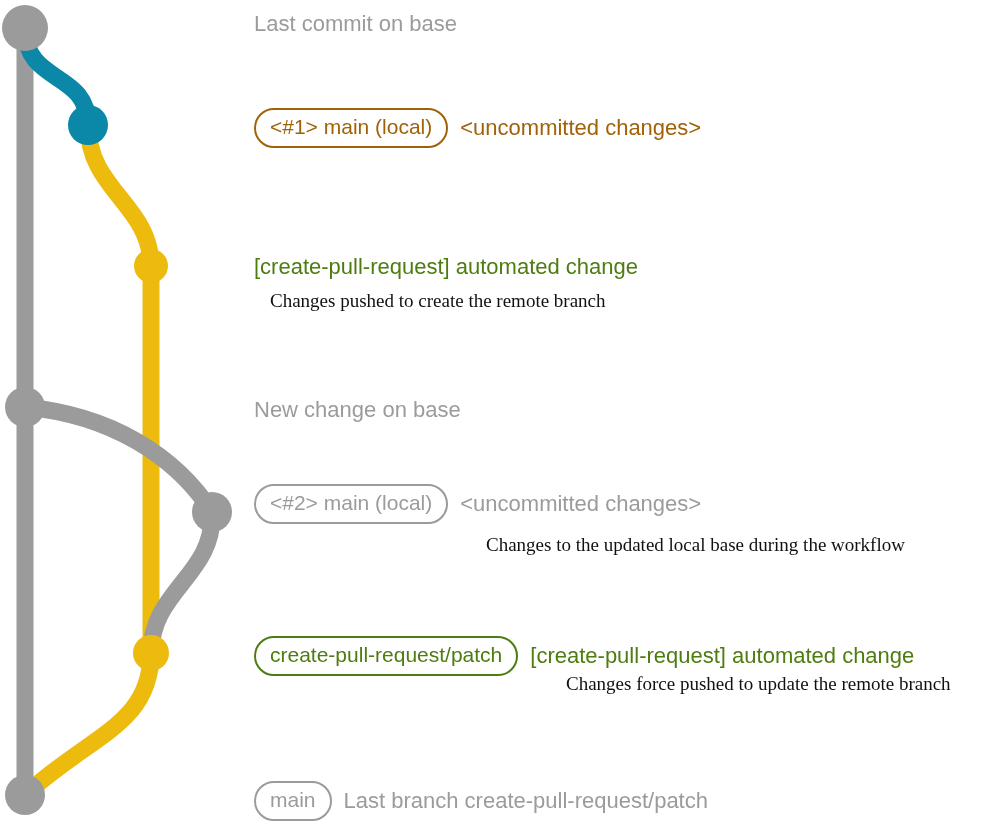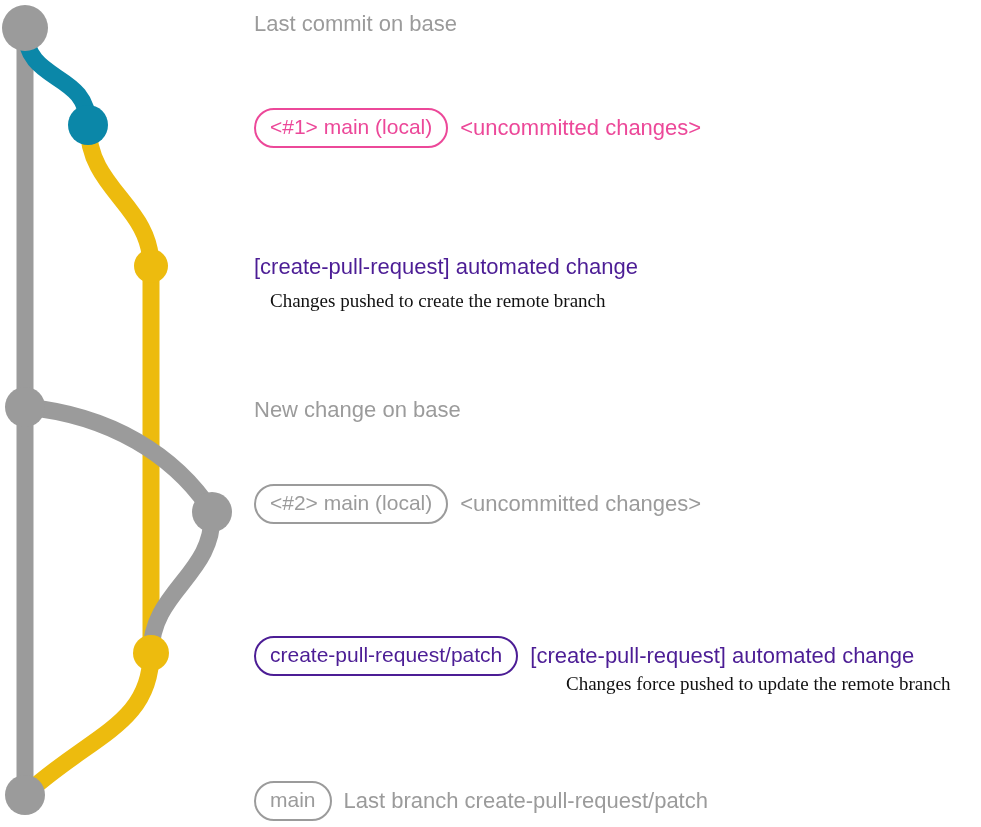--- a/index.html
+++ b/index.html
@@ -36,22 +36,22 @@
   .headline.nopill{margin-left:0;}
   .subtext{
     position:absolute;
     font-family:"Liberation Serif", serif;
     font-size:19px;
     line-height:24px;
     color:#111111;
     white-space:nowrap;
   }
   .c-gray{color:#9b9b9b;}
-  .c-teal{color:#ec4899;text-align:center;}
-  .c-yellow{color:#4c1d95;}
+  .c-teal{color:#a16207;text-align:center;}
+  .c-yellow{color:#4d7c0f;}
 </style>
 </head>
 <body>
 
 <div id="stage">
 
   <svg id="graph" viewBox="0 0 981 827" xmlns="http://www.w3.org/2000/svg">
 
     <path d="M25,28 L25,795" fill="none" stroke="#9b9b9b" stroke-width="17" stroke-linecap="round"></path>
 
@@ -91,20 +91,21 @@
   <div class="subtext" style="left:270px;top:289px;">Changes pushed to create the remote branch</div>
 
   <div class="row" style="left:254px;top:396px;">
     <span class="headline nopill c-gray">New change on base</span>
   </div>
 
   <div class="row" style="left:254px;top:484px;">
     <span class="pill gray c-gray">&lt;#2&gt; main (local)</span>
     <span class="headline c-gray">&lt;uncommitted changes&gt;</span>
   </div>
+  <div class="subtext" style="left:486px;top:533px;">Changes to the updated local base during the workflow</div>
 
   <div class="row" style="left:254px;top:636px;text-align:right;">
     <span class="pill c-yellow">create-pull-request/patch</span>
     <span class="headline c-yellow">[create-pull-request] automated change</span>
   </div>
   <div class="subtext" style="left:566px;top:672px;">Changes force pushed to update the remote branch</div>
 
   <div class="row" style="left:254px;top:781px;">
     <span class="pill gray c-gray">main</span>
     <span class="headline c-gray">Last branch create-pull-request/patch</span>

